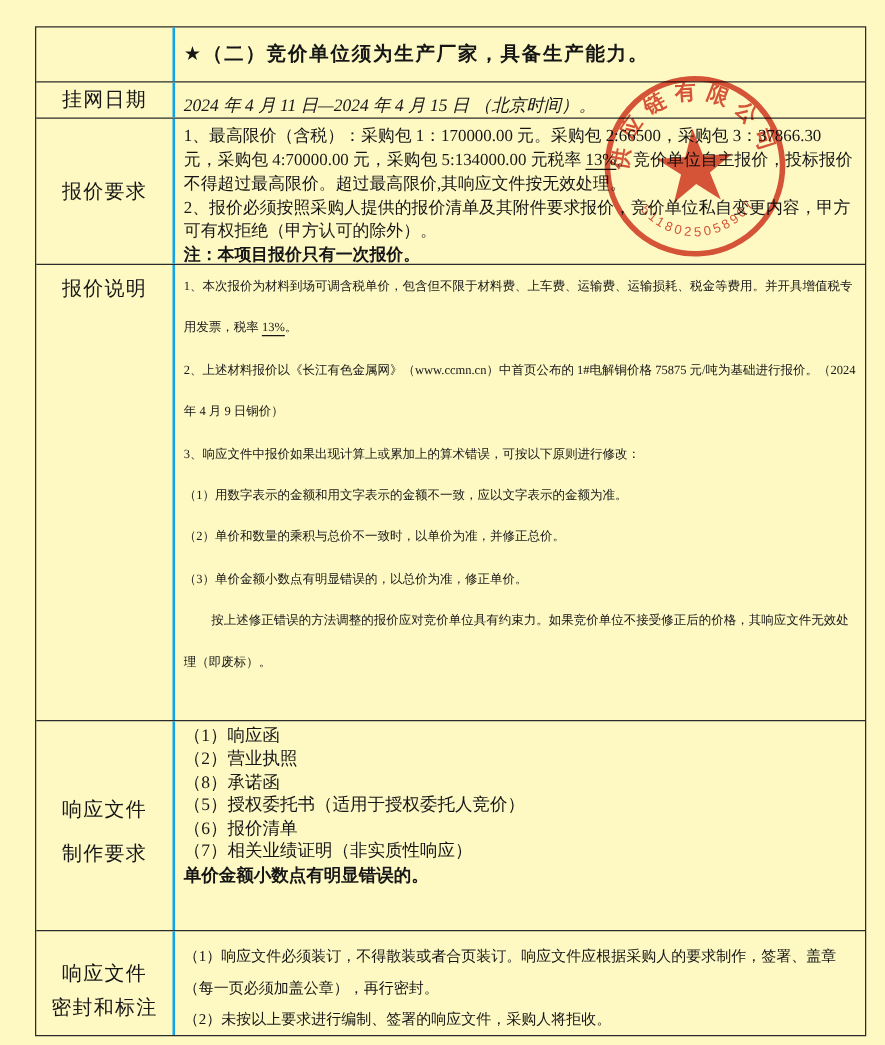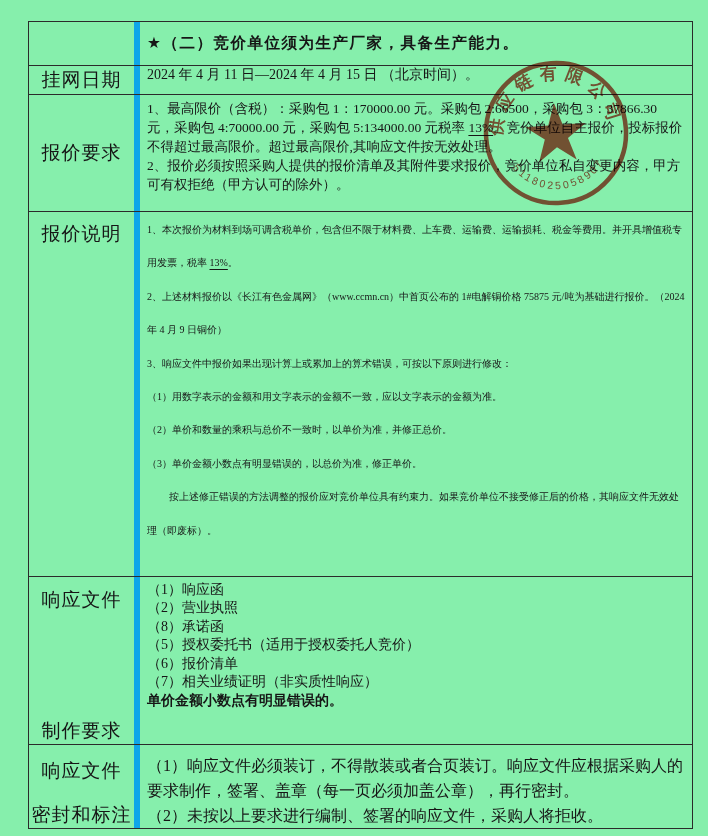--- a/index.html
+++ b/index.html
@@ -1,54 +1,54 @@
 <!DOCTYPE html>
 <html><head>
 <meta charset="utf-8">
 <style>
   html,body{margin:0;padding:0;background:#e9e9e9;}
   .page{
-    position:relative;width:708px;height:836px;background:#86efac;
+    position:relative;width:708px;height:836px;background:#fef9c3;
     font-family:"Liberation Serif","DejaVu Serif",serif;color:#161616;
     overflow:hidden;margin:0 auto;
   }
   .tbl{
     position:absolute;left:28px;top:21px;width:665px;
     border:1px solid #2b2b2b;box-sizing:border-box;
   }
   .row{display:flex;border-bottom:1px solid #2b2b2b;box-sizing:border-box;}
   .row:last-child{border-bottom:none;}
   .cell-label{
-    width:111px;min-width:111px;border-right:6px solid #0ea5e9;box-sizing:border-box;
+    width:111px;min-width:111px;border-right:2px solid #0ea5e9;box-sizing:border-box;
     display:flex;flex-direction:column;align-items:center;justify-content:center;
-    font-size:19px;letter-spacing:1px;overflow:hidden;
+    font-size:16px;letter-spacing:1px;overflow:hidden;
   }
   .cell-content{
     flex:1;box-sizing:border-box;overflow:hidden;
     padding:0 5px 0 7px;font-size:14px;
   }
   .r1{height:44px;}
   .r2{height:29px;}
   .r3{height:117px;}
   .r4{height:365px;}
   .r5{height:168px;}
   .r6{height:83px;}
   .heiti{font-family:"Liberation Sans","DejaVu Sans",sans-serif;font-weight:bold;}
   .title-cell{display:flex;align-items:center;font-size:15.5px;letter-spacing:1.5px;}
-  .date-cell{display:flex;align-items:flex-start;}
+  .date-cell{display:flex;align-items:flex-end;font-style:italic;}
   .r3 .cell-content{line-height:19px;font-size:13.5px;padding-top:4px;}
   .r4 .cell-content{line-height:33.4px;font-size:10px;padding-top:1px;}
   .r4 .cell-label{justify-content:flex-start;padding-top:9px;font-family:Liberation Serif, serif;}
   .r5 .cell-content{line-height:18.4px;font-size:14px;padding-top:4px;}
-  .r5 .cell-label,.r6 .cell-label{justify-content:space-between;}
+  .r5 .cell-label,.r6 .cell-label{justify-content:center;}
   .r5 .cell-label{padding-top:10px;}
   .r5 .cell-label .lbl-line+.lbl-line{margin-top:14px;}
   .r6 .cell-label{padding-top:13px;}
   .r6 .cell-label .lbl-line+.lbl-line{margin-top:6px;}
-  .r6 .cell-content{line-height:25px;font-size:16px;padding-top:8px;}
+  .r6 .cell-content{line-height:25px;font-size:12px;padding-top:8px;}
   p{margin:0;}
   .indent1{text-indent:22px;}
   .u{text-decoration:underline;text-underline-offset:3px;}
   .bold{font-weight:bold;font-family:"Liberation Sans","DejaVu Sans",sans-serif;}
   .stamp{
     position:absolute;left:466px;top:43px;width:180px;height:180px;
     opacity:0.86;mix-blend-mode:multiply;pointer-events:none;
     transform:rotate(-4deg);
   }
 </style>
@@ -75,20 +75,21 @@
       </div>
     </div>
 
     <div class="row r3">
       <div class="cell-label">
         <span>报价要求</span>
       </div>
       <div class="cell-content">
         <p><span>1、最高限价（含税）：采购包 1：170000.00 元。采购包 2:66500，采购包 3：37866.30 元，采购包 4:70000.00 元，采购包 5:134000.00 元税率 </span><span class="u">13%</span><span>。竞价单位自主报价，投标报价不得超过最高限价。超过最高限价,其响应文件按无效处理。</span></p>
         <p>2、报价必须按照采购人提供的报价清单及其附件要求报价，竞价单位私自变更内容，甲方可有权拒绝（甲方认可的除外）。</p>
+        <p class="bold">注：本项目报价只有一次报价。</p>
       </div>
     </div>
 
     <div class="row r4">
       <div class="cell-label">
         <span>报价说明</span>
       </div>
       <div class="cell-content">
         <p><span>1、本次报价为材料到场可调含税单价，包含但不限于材料费、上车费、运输费、运输损耗、税金等费用。并开具增值税专用发票，税率 </span><span class="u">13%</span><span>。</span></p>
         <p>2、上述材料报价以《长江有色金属网》（www.ccmn.cn）中首页公布的 1#电解铜价格 75875 元/吨为基础进行报价。（2024 年 4 月 9 日铜价）</p>

